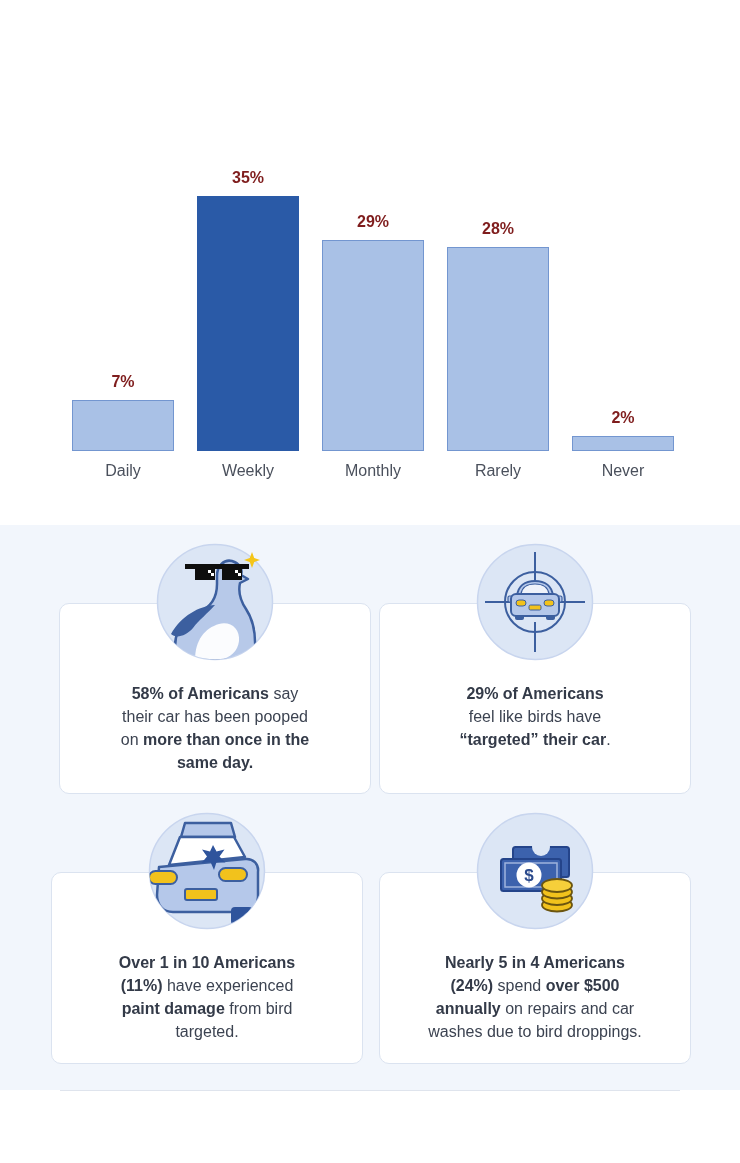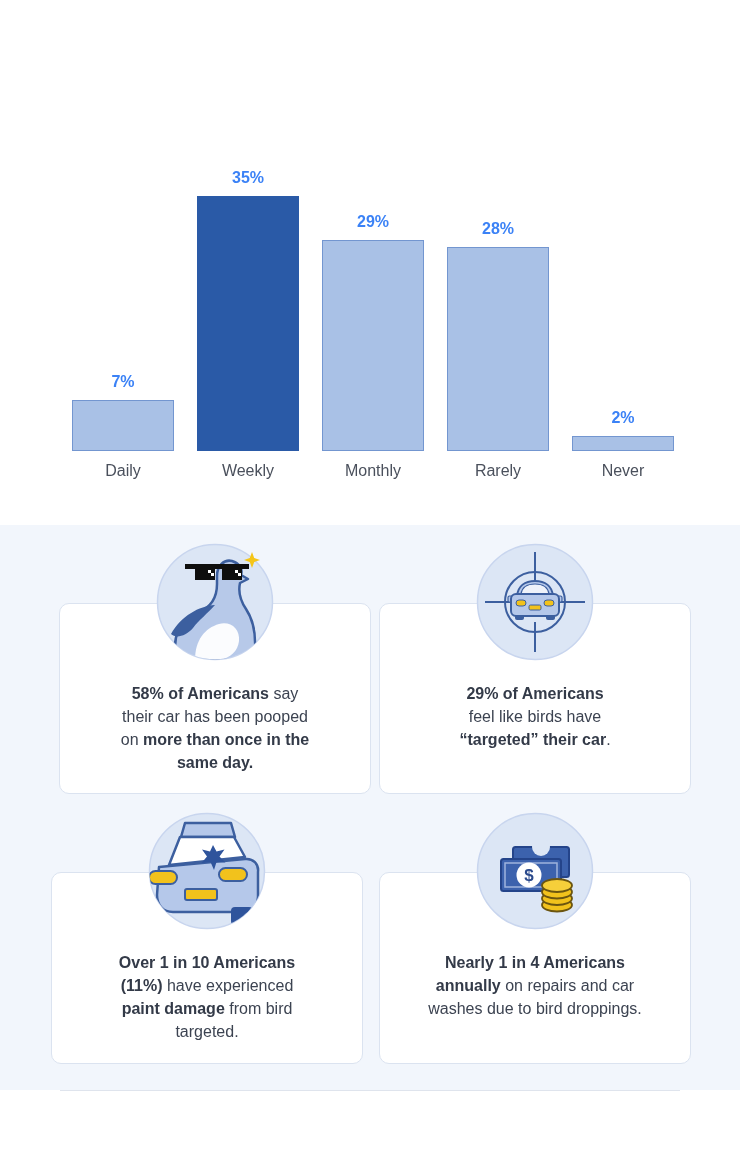--- a/index.html
+++ b/index.html
@@ -9,21 +9,21 @@
   
   .title{position:absolute;top:64px;left:90px;width:560px;text-align:center;
          font-family:"Liberation Serif",serif;font-weight:700;font-size:26px;
          line-height:32px;color:#2e3440;}
 
   
   .chart-area{position:absolute;left:72px;top:155px;width:602px;height:296px;
               display:flex;align-items:flex-end;gap:23px;}
   .bar-col{width:102px;display:flex;flex-direction:column;align-items:center;
            justify-content:flex-end;}
-  .bar-value{font-size:16px;font-weight:700;color:#3b82f6;margin-bottom:9px;}
+  .bar-value{font-size:16px;font-weight:700;color:#7f1d1d;margin-bottom:9px;}
   .bar{width:102px;box-sizing:border-box;border:1.5px solid #7396d0;background:#a9c1e6;}
   .cat-labels{position:absolute;left:72px;top:462px;width:602px;display:flex;gap:23px;}
   .cat{width:102px;text-align:center;font-size:16px;color:#4a505c;}
 
   
   .cards-section{position:absolute;left:0;top:525px;width:740px;height:565px;background:#f2f6fc;}
   .divider{position:absolute;left:60px;top:1090px;width:620px;height:1px;background:#dfe4ed;}
   .card{position:absolute;width:310px;background:#ffffff;border:1px solid #dbe3f0;border-radius:10px;}
   .card1{left:51px;top:603px;height:189px;margin-left:8px;}
   .card2{left:379px;top:603px;height:189px;}
@@ -167,21 +167,22 @@
       <rect x="26" y="48" width="60" height="32" rx="2.5" fill="#3c62ad" stroke="#24448a" stroke-width="2"></rect>
       <rect x="30" y="52" width="52" height="24" fill="none" stroke="#9fb4dd" stroke-width="1.5"></rect>
       <circle cx="54" cy="64" r="12.5" fill="#ffffff"></circle>
       <text x="54" y="70" text-anchor="middle" font-family="Liberation Sans, sans-serif" font-size="17" font-weight="bold" fill="#2b4a8c">$</text>
       <ellipse cx="82" cy="94" rx="15" ry="6.5" fill="#f2c21c" stroke="#6b5510" stroke-width="1.8"></ellipse>
       <ellipse cx="82" cy="87.5" rx="15" ry="6.5" fill="#f2c21c" stroke="#6b5510" stroke-width="1.8"></ellipse>
       <ellipse cx="82" cy="81" rx="15" ry="6.5" fill="#f2c21c" stroke="#6b5510" stroke-width="1.8"></ellipse>
       <ellipse cx="82" cy="74.5" rx="15" ry="6.5" fill="#f6cf3a" stroke="#6b5510" stroke-width="1.8"></ellipse>
     </svg>
     <div class="card-text">
-        <div><b>Nearly 1 in 4 Americans</b></div>
+        <div><b>Nearly 5 in 4 Americans</b></div>
+        <div><b>(24%)</b><span> spend </span><b>over $500</b></div>
         <div><b>annually</b><span> on repairs and car</span></div>
         <div><span>washes due to bird droppings.</span></div>
       </div>
   </div>
 
   <div class="divider"></div>
 
   <div class="footer">
     
     

